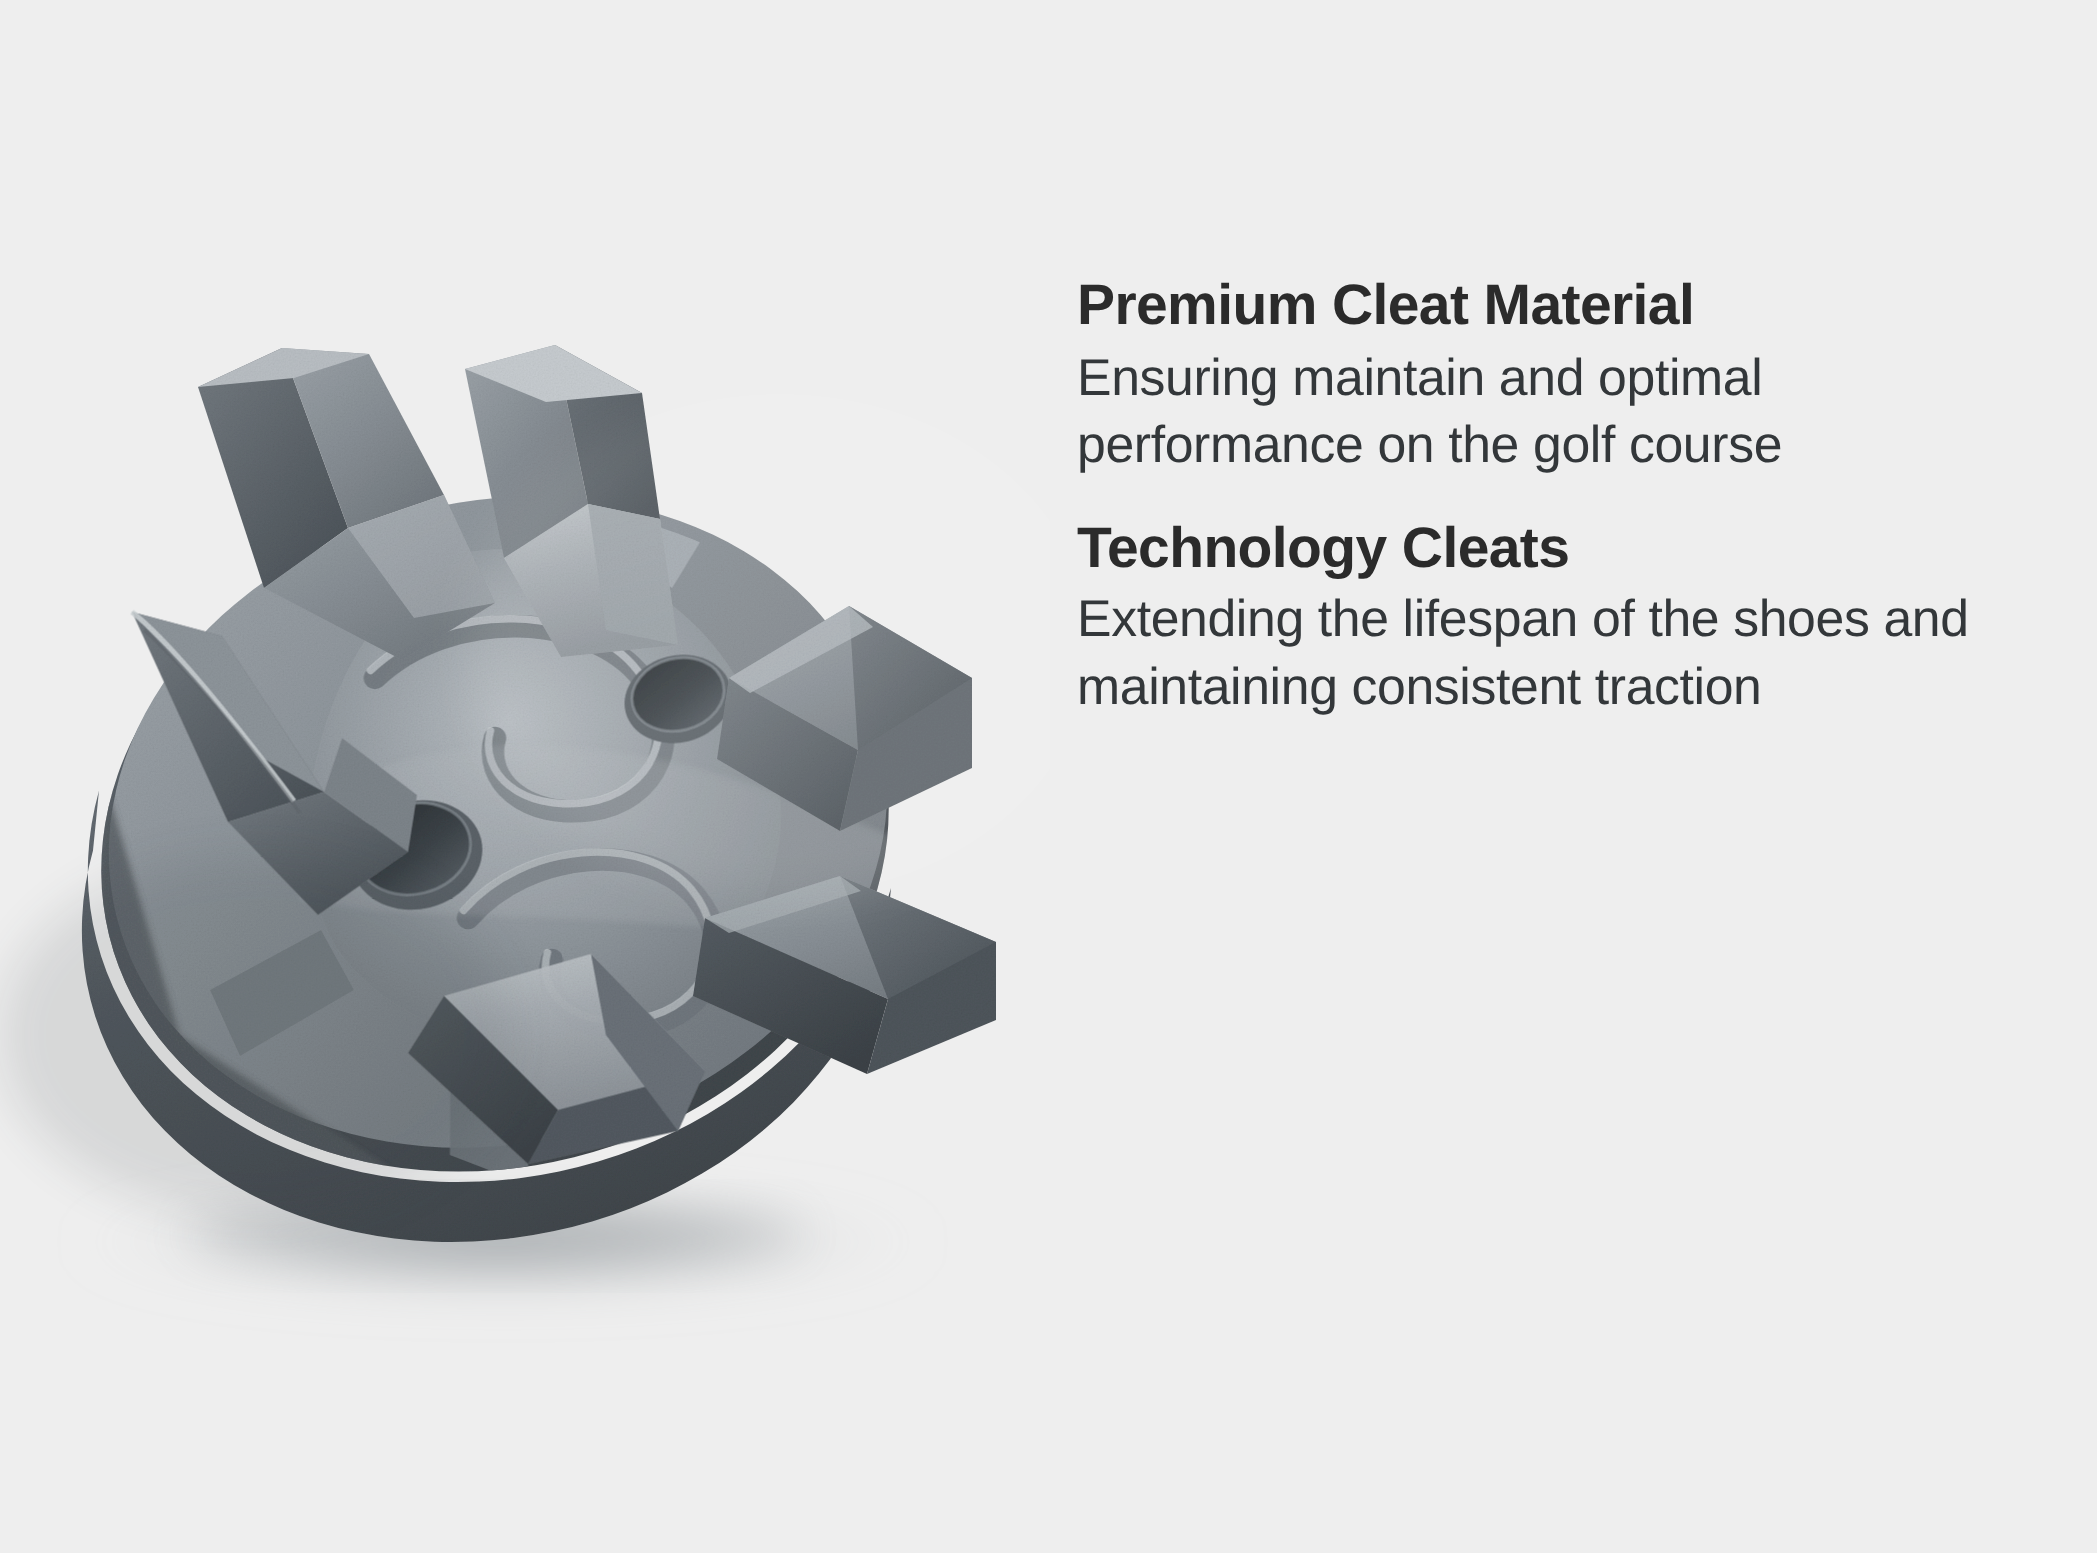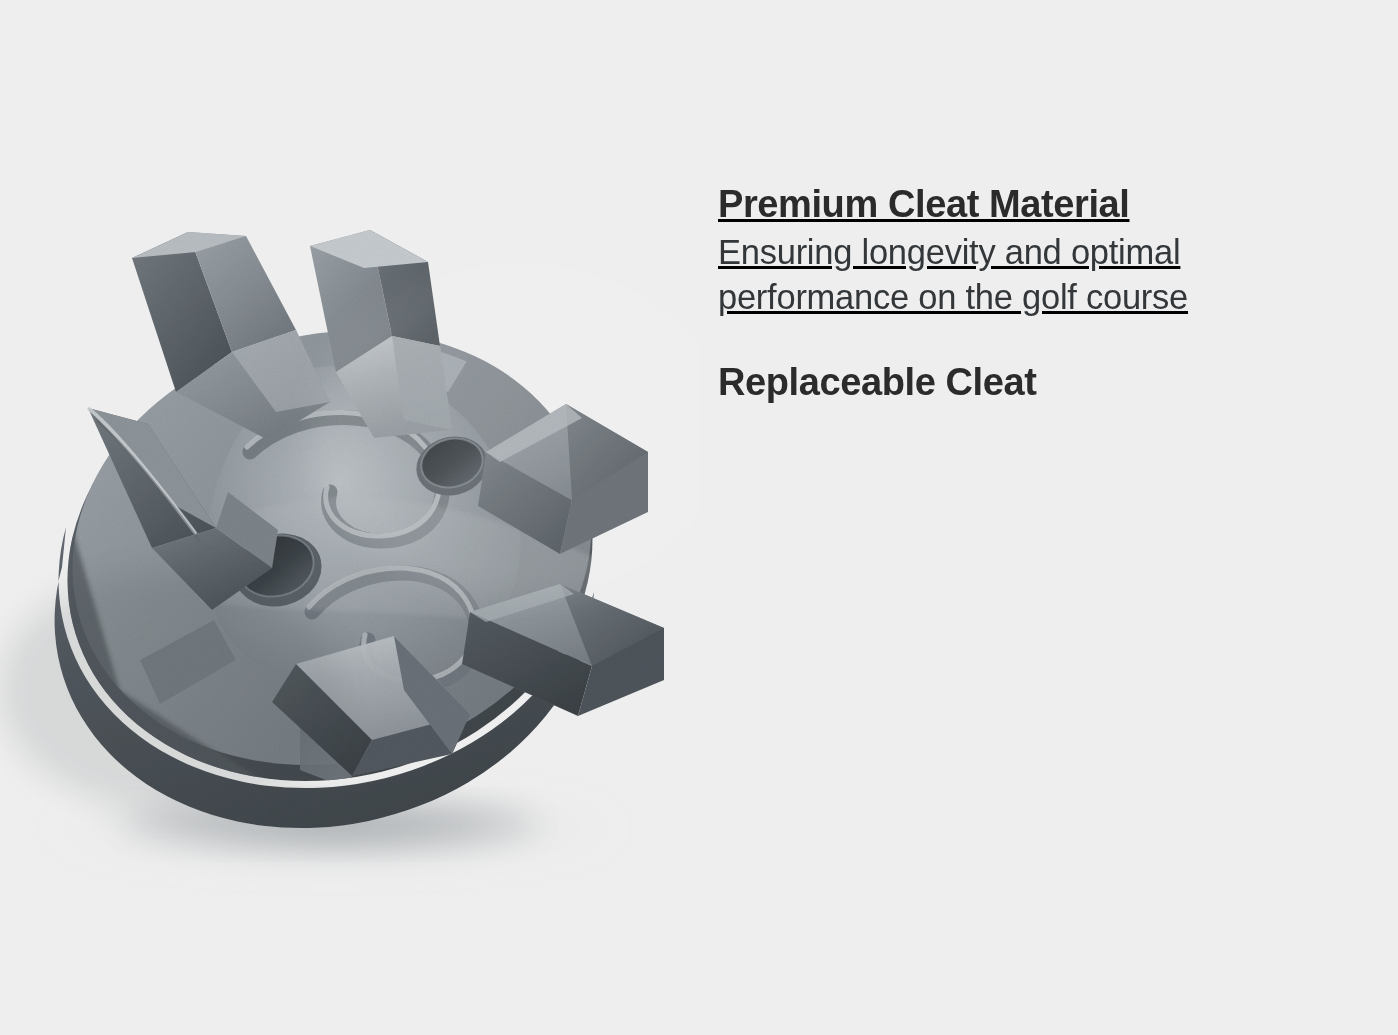--- a/index.html
+++ b/index.html
@@ -58,21 +58,21 @@
   }
   .feature-desc {
     font-size: 34.5px;
     font-weight: normal;
     color: #33373a;
     line-height: 1.30;
     letter-spacing: -0.25px;
     margin: 0;
     max-width: 652px;
   }
-  .blk-1 { margin-bottom: 40px; text-decoration: underline; }
+  .blk-1 { margin-bottom: 24px; }
   .blk-2 { margin-bottom: 38px; }
 </style>
 </head>
 <body>
 
 <div id="stage">
 
   <div id="product-figure">
     <svg viewBox="0 0 700 1035" xmlns="http://www.w3.org/2000/svg" aria-hidden="true">
       <defs>
@@ -278,25 +278,26 @@
 
       <ellipse cx="520" cy="430" rx="210" ry="170" fill="#ffffff" opacity="0.10" filter="url(#fSoft)"></ellipse>
       <ellipse cx="170" cy="690" rx="170" ry="120" fill="#3e444a" opacity="0.13" filter="url(#fSoft)"></ellipse>
     </svg>
   </div>
 
   <div id="feature-list">
 
     <div class="feature-block blk-1">
       <h2 class="feature-title">Premium Cleat Material</h2>
-      <p class="feature-desc">Ensuring longevity and optimal performance on the golf course</p>
+      <p class="feature-desc">Ensuring maintain and optimal performance on the golf course</p>
     </div>
 
     <div class="feature-block blk-2">
-      <h2 class="feature-title">Replaceable Cleat</h2>
+      <h2 class="feature-title">Technology Cleats</h2>
+      <p class="feature-desc">Extending the lifespan of the shoes and maintaining consistent traction</p>
     </div>
 
     <div class="feature-block">
     </div>
 
   </div>
 
 </div>
 
 </body></html>

